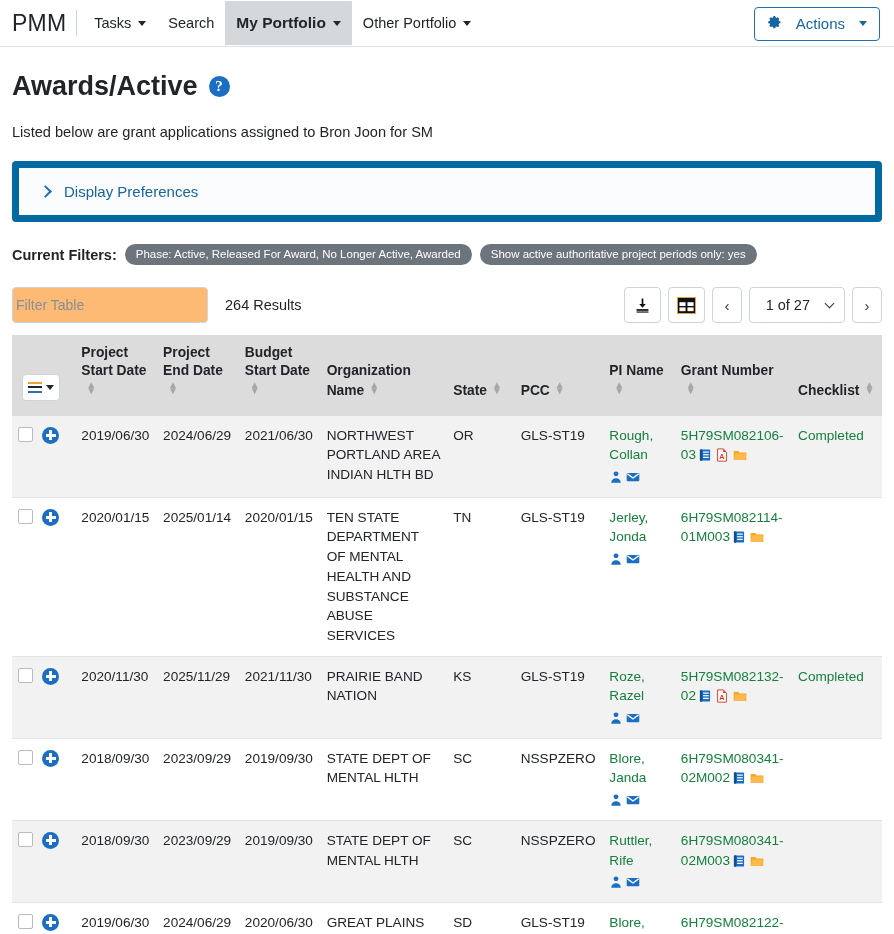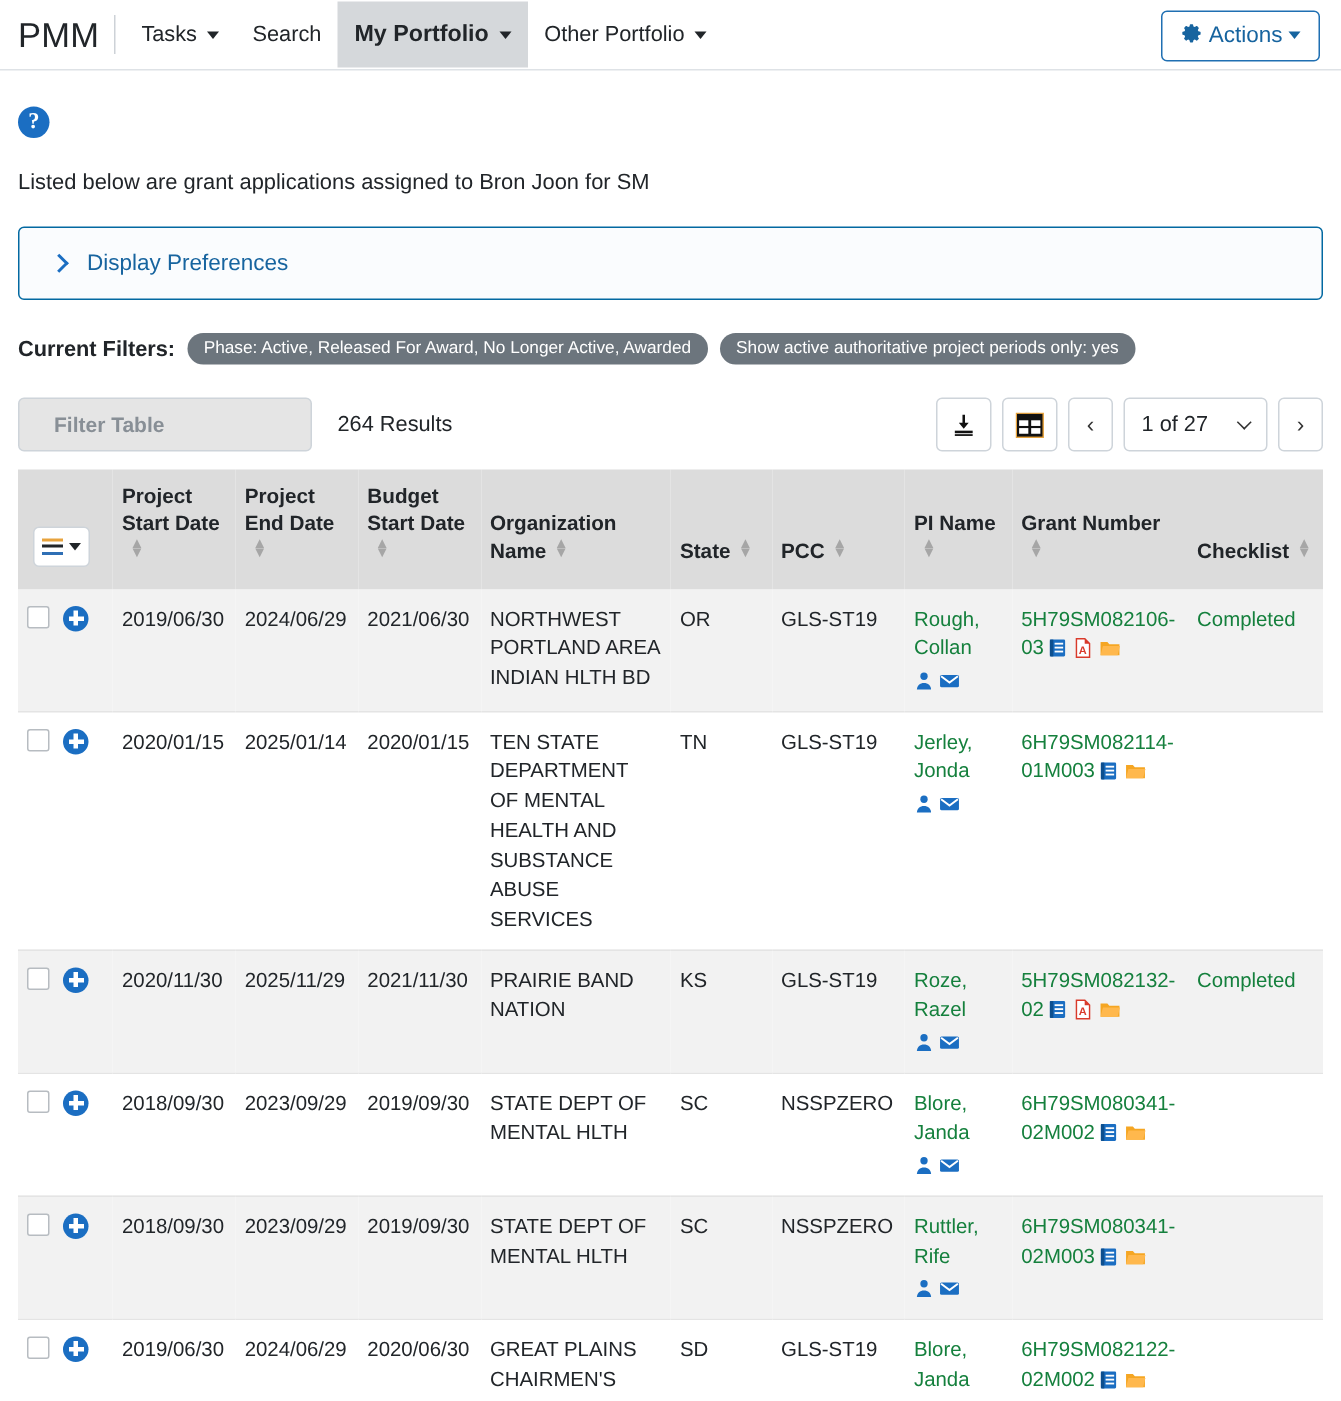--- a/index.html
+++ b/index.html
@@ -58,21 +58,21 @@
     right: 14px;
     top: 7px;
     border: 1px solid #1f6fb2;
     border-radius: 4px;
     color: #17649f;
     background: #fff;
     font-size: 15px;
     padding: 7px 12px 8px 12px;
     display: flex;
     align-items: center;
-    gap: 4px;
+    gap: 14px;
     cursor: pointer;
   }
   .actions-btn .caret { border-top-color: #17649f; }
 
   
   .page { padding: 0 12px; }
 
   h1.page-title {
     font-size: 27px;
     font-weight: bold;
@@ -91,21 +91,21 @@
     cursor: pointer;
   }
   .lede {
     font-size: 14.6px;
     margin: 22px 0 0 0;
     color: #212529;
   }
 
   .prefs-panel {
     margin-top: 21px;
-    border: 1px solid #0369a1;
+    border: 7px solid #0369a1;
     border-radius: 4px;
     background: #fafcfe;
     padding: 15px 18px;
     display: flex;
     align-items: center;
     gap: 14px;
     cursor: pointer;
   }
   .chev-right {
     width: 9px; height: 9px;
@@ -140,26 +140,25 @@
     display: flex;
     align-items: center;
     height: 36px;
     position: relative;
   }
   .filter-input {
     width: 196px;
     height: 36px;
     border: 1px solid #ced4da;
     border-radius: 4px;
-    padding: 0 23px;
+    padding: 0 3px;
     font-size: 14px;
     font-family: "Liberation Sans", sans-serif;
     color: #212529;
-    background: #e5e5e5;
-    font-weight: bold;
+    background: #fdba74;
   }
   .filter-input::placeholder { color: #888f96; }
   .results-count { margin-left: 17px; font-size: 14.5px; }
 
   .toolbar-right {
     position: absolute; right: 0; top: 0;
     display: flex; align-items: center; gap: 7px;
   }
   .tb-btn {
     width: 37px; height: 36px;
@@ -170,21 +169,21 @@
     cursor: pointer;
     padding: 0;
   }
   .tb-btn.sm { width: 30px; }
   .page-select {
     height: 36px;
     min-width: 96px;
     border: 1px solid #ced4da;
     border-radius: 4px;
     background: #fff;
-    display: flex; align-items: center; justify-content: space-between;
+    display: flex; align-items: center; justify-content: flex-end;
     gap: 16px;
     font-size: 14.5px;
     padding: 11px 11px;
     cursor: pointer;
   }
   .chev-down-sm {
     width: 7px; height: 7px;
     border-right: 1.6px solid #333;
     border-bottom: 1.6px solid #333;
     transform: rotate(45deg);
@@ -308,20 +307,21 @@
       <path fill="#17649f" d="M14 9.1l-1.3-.3c-.1-.4-.2-.7-.4-1l.7-1.1a.4.4 0 0 0-.1-.5l-1.1-1.1a.4.4 0 0 0-.5-.1l-1.1.7c-.3-.2-.7-.3-1-.4L8.9 4a.4.4 0 0 0-.4-.3H7.1a.4.4 0 0 0-.4.3l-.3 1.3c-.4.1-.7.2-1 .4l-1.1-.7a.4.4 0 0 0-.5.1L2.7 6.2a.4.4 0 0 0-.1.5l.7 1.1c-.2.3-.3.6-.4 1L1.6 9.1a.4.4 0 0 0-.3.4v1.4a.4.4 0 0 0 .3.4l1.3.3c.1.3.2.7.4 1l-.7 1.1a.4.4 0 0 0 .1.5l1.1 1.1a.4.4 0 0 0 .5.1l1.1-.7c.3.2.6.3 1 .4l.3 1.3a.4.4 0 0 0 .4.3h1.4a.4.4 0 0 0 .4-.3l.3-1.3c.3-.1.7-.2 1-.4l1.1.7a.4.4 0 0 0 .5-.1l1.1-1.1a.4.4 0 0 0 .1-.5l-.7-1.1c.2-.3.3-.7.4-1l1.3-.3a.4.4 0 0 0 .3-.4V9.5a.4.4 0 0 0-.3-.4z" transform="translate(0,-3.6)"></path>
     </svg>
     <span>Actions</span>
     <span class="caret"></span>
   </div>
 </div>
 
 <div class="page">
 
   <h1 class="page-title">
+    <span>Awards/Active</span>
     <span class="help-icon">?</span>
   </h1>
 
   <p class="lede">Listed below are grant applications assigned to Bron Joon for SM</p>
 
   <div class="prefs-panel">
     <span class="chev-right"></span>
     <span class="prefs-label">Display Preferences</span>
   </div>
 

